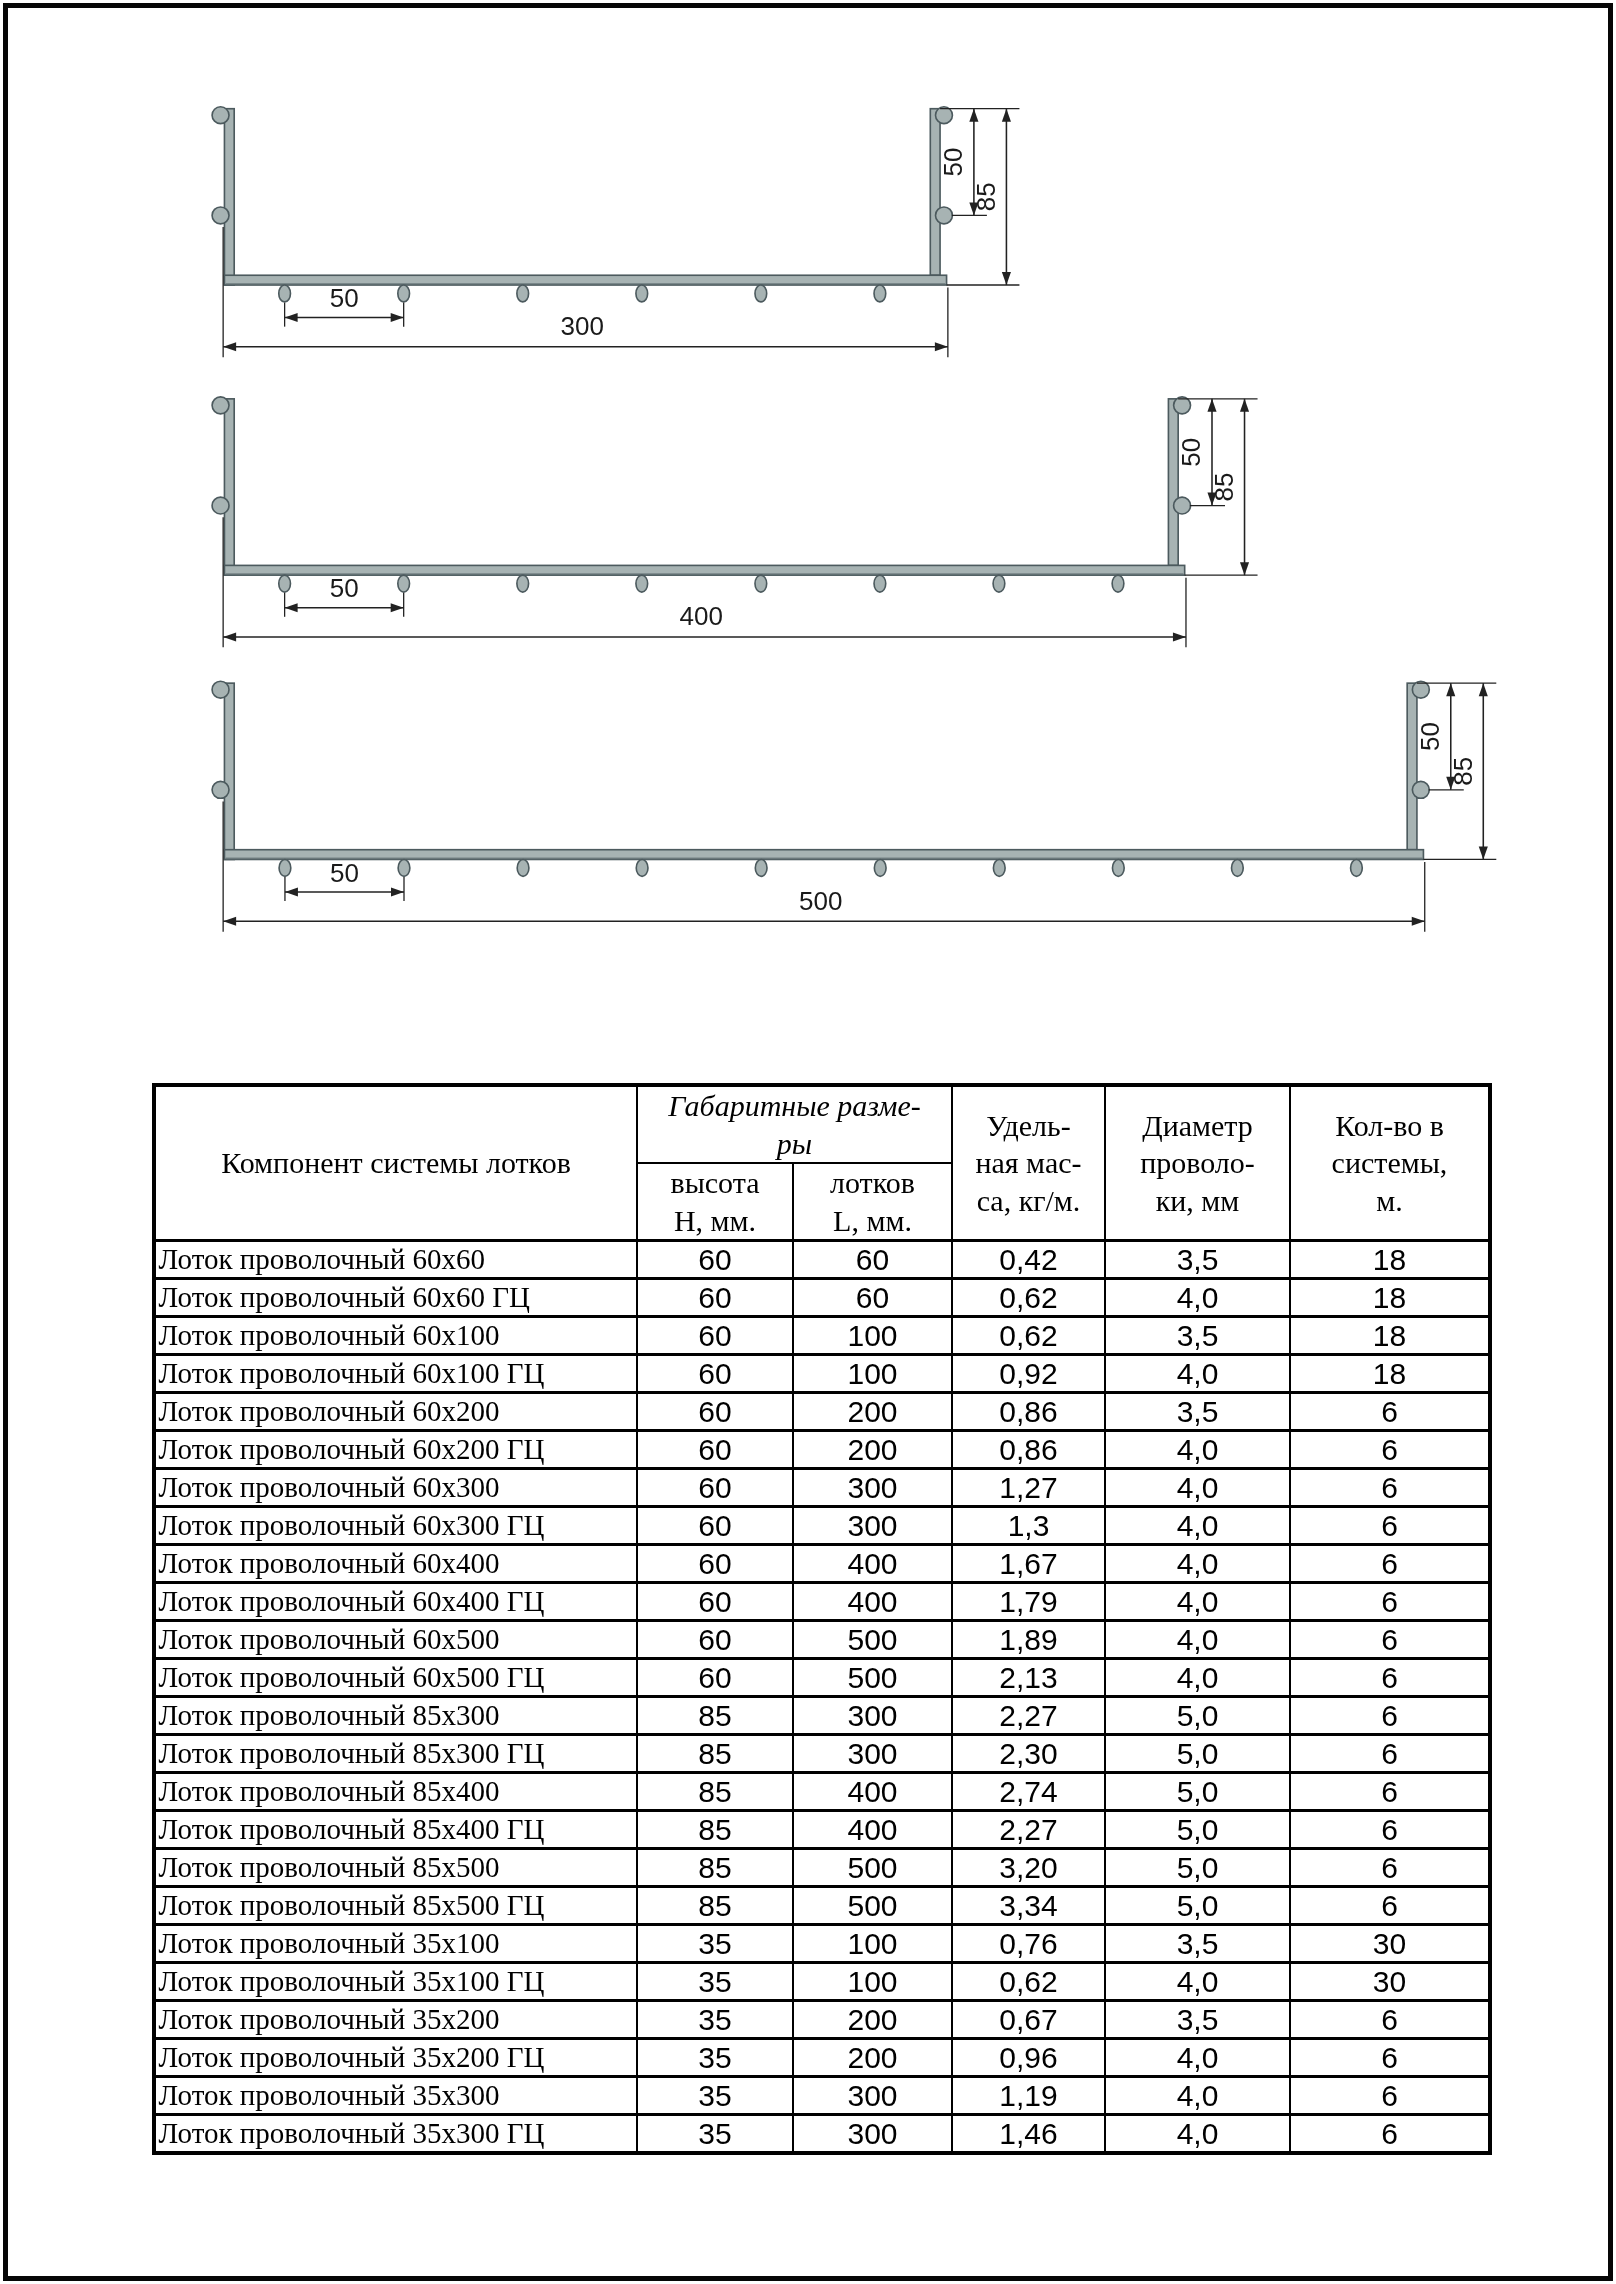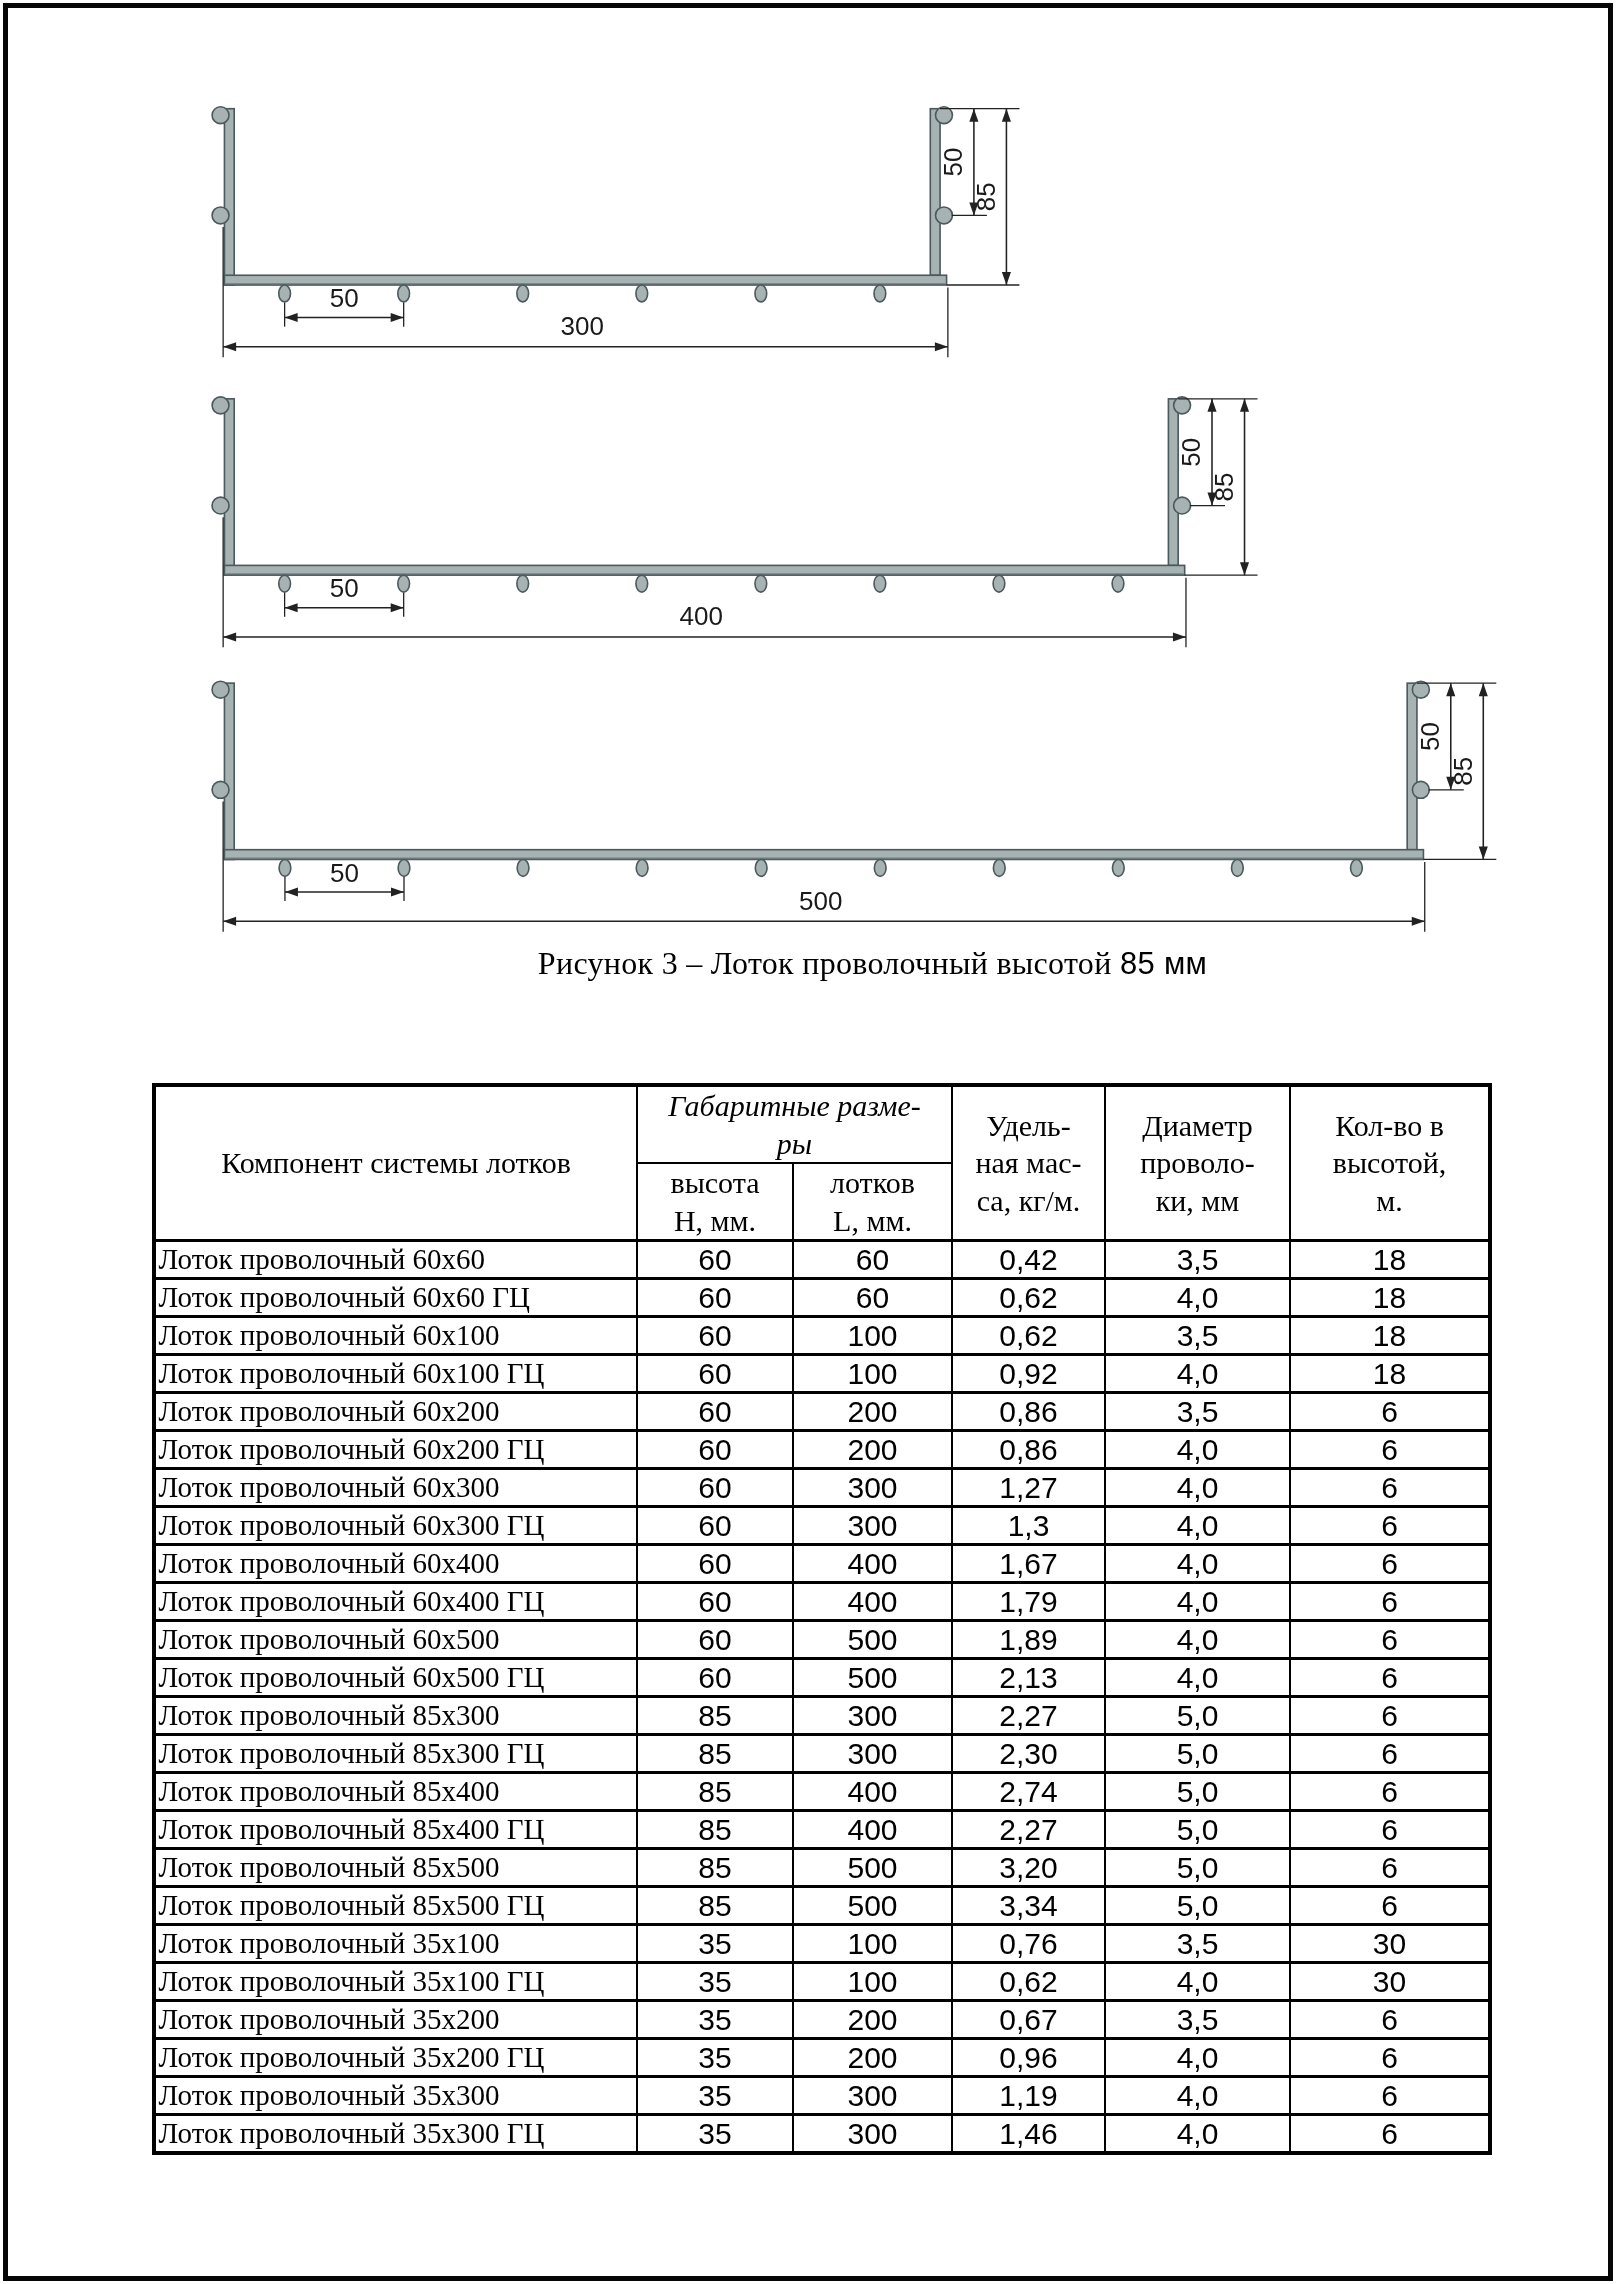--- a/index.html
+++ b/index.html
@@ -143,21 +143,20 @@
       <polygon points="2230,1214 2223,1194 2237,1194" fill="#222222"></polygon>
       <line x1="2196" y1="1214" x2="2250" y2="1214" stroke="#222222" stroke-width="2"></line>
       <text x="2212" y="1132" fill="#1a1a1a" font-size="40" text-anchor="middle" font-family="&quot;Liberation Sans&quot;, sans-serif" transform="rotate(-90 2212 1132)">50</text>
       <line x1="2280" y1="1050" x2="2280" y2="1321" stroke="#222222" stroke-width="2.4"></line>
       <polygon points="2280,1050 2273,1070 2287,1070" fill="#222222"></polygon>
       <polygon points="2280,1321 2273,1301 2287,1301" fill="#222222"></polygon>
       <line x1="2188" y1="1321" x2="2300" y2="1321" stroke="#222222" stroke-width="2"></line>
       <text x="2262" y="1185.5" fill="#1a1a1a" font-size="40" text-anchor="middle" font-family="&quot;Liberation Sans&quot;, sans-serif" transform="rotate(-90 2262 1185.5)">85</text>
     </svg>
 
-  <div class="caption"><span>Рисунок 3 – Лоток проволочный высотой </span><span class="mm">85 мм</span></div>
 
   <table class="spec">
     <colgroup>
       <col style="width:483px">
         <col style="width:156px">
         <col style="width:159px">
       <col style="width:153px">
         <col style="width:185px">
         <col style="width:200px">
     </colgroup>
@@ -166,21 +165,21 @@
         <th rowspan="2">Компонент системы лотков</th>
         <th colspan="2" class="grp">Габаритные разме-
 ры</th>
         <th rowspan="2">Удель-
 ная мас-
 са, кг/м.</th>
         <th rowspan="2">Диаметр
 проволо-
 ки, мм</th>
         <th rowspan="2">Кол-во в
-высотой,
+системы,
 м.</th>
       </tr>
       <tr class="h2">
         <th>высота
 H, мм.</th>
         <th>лотков
 L, мм.</th>
       </tr>
     </thead>
     <tbody id="spec-body">

